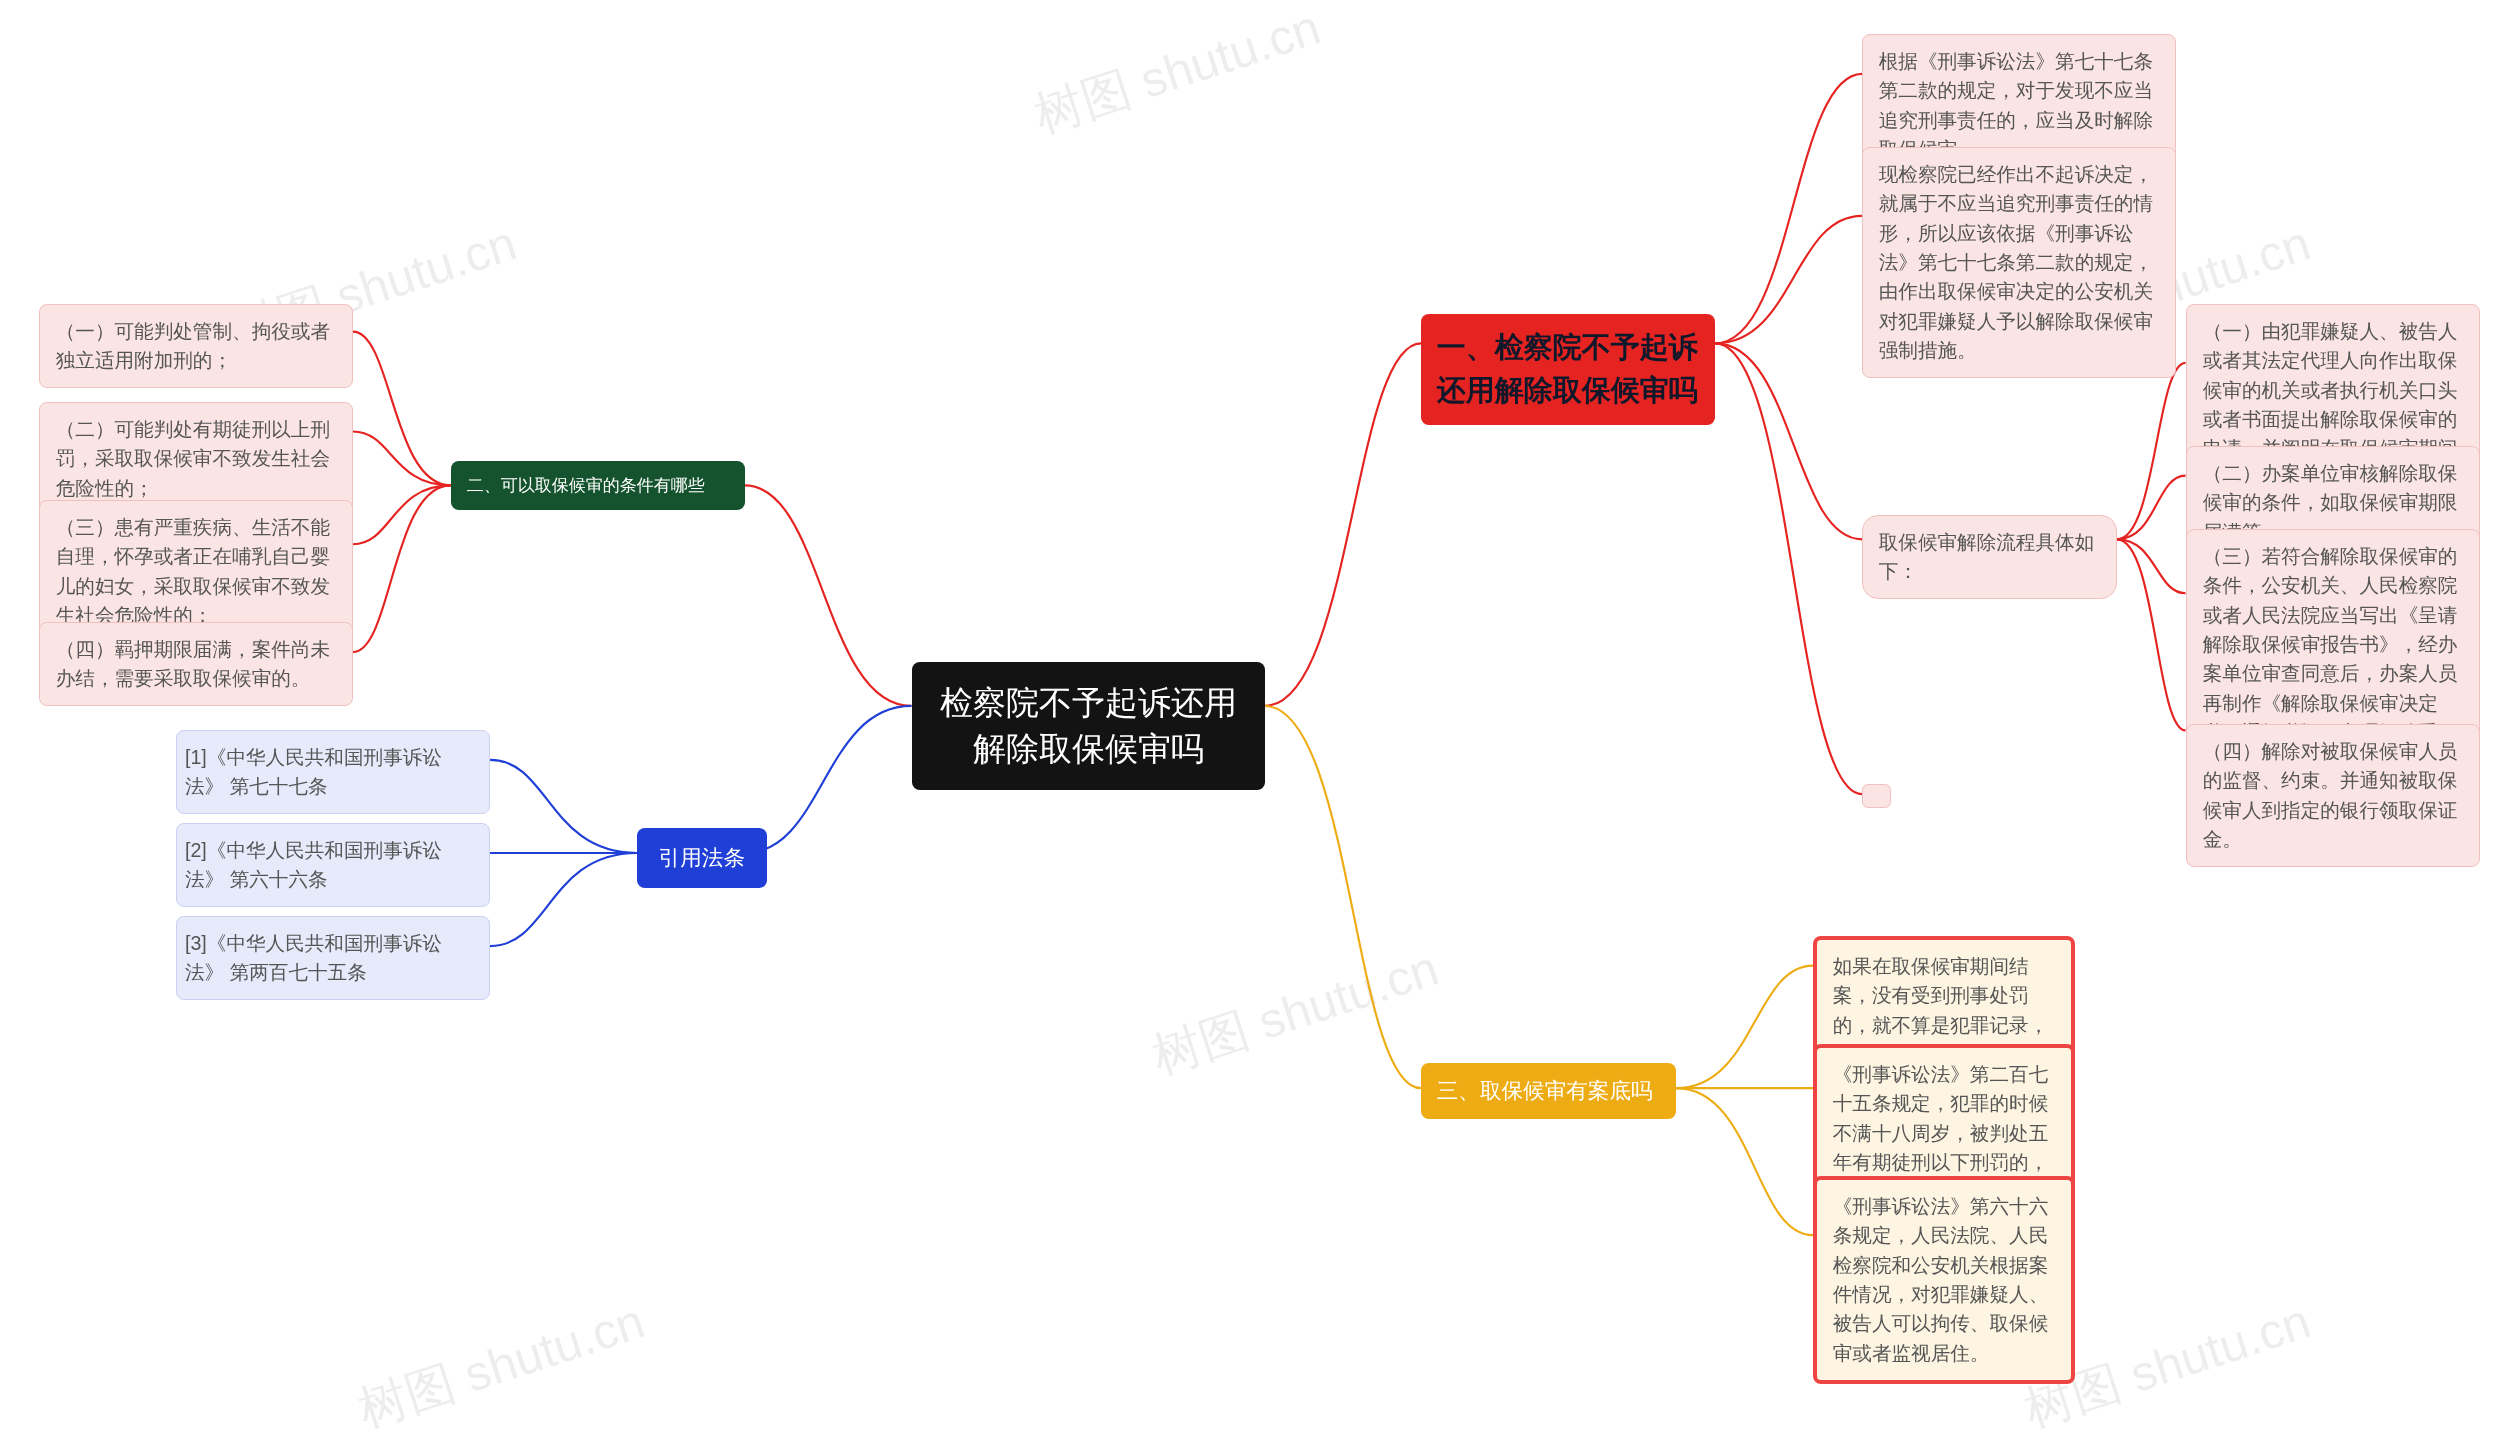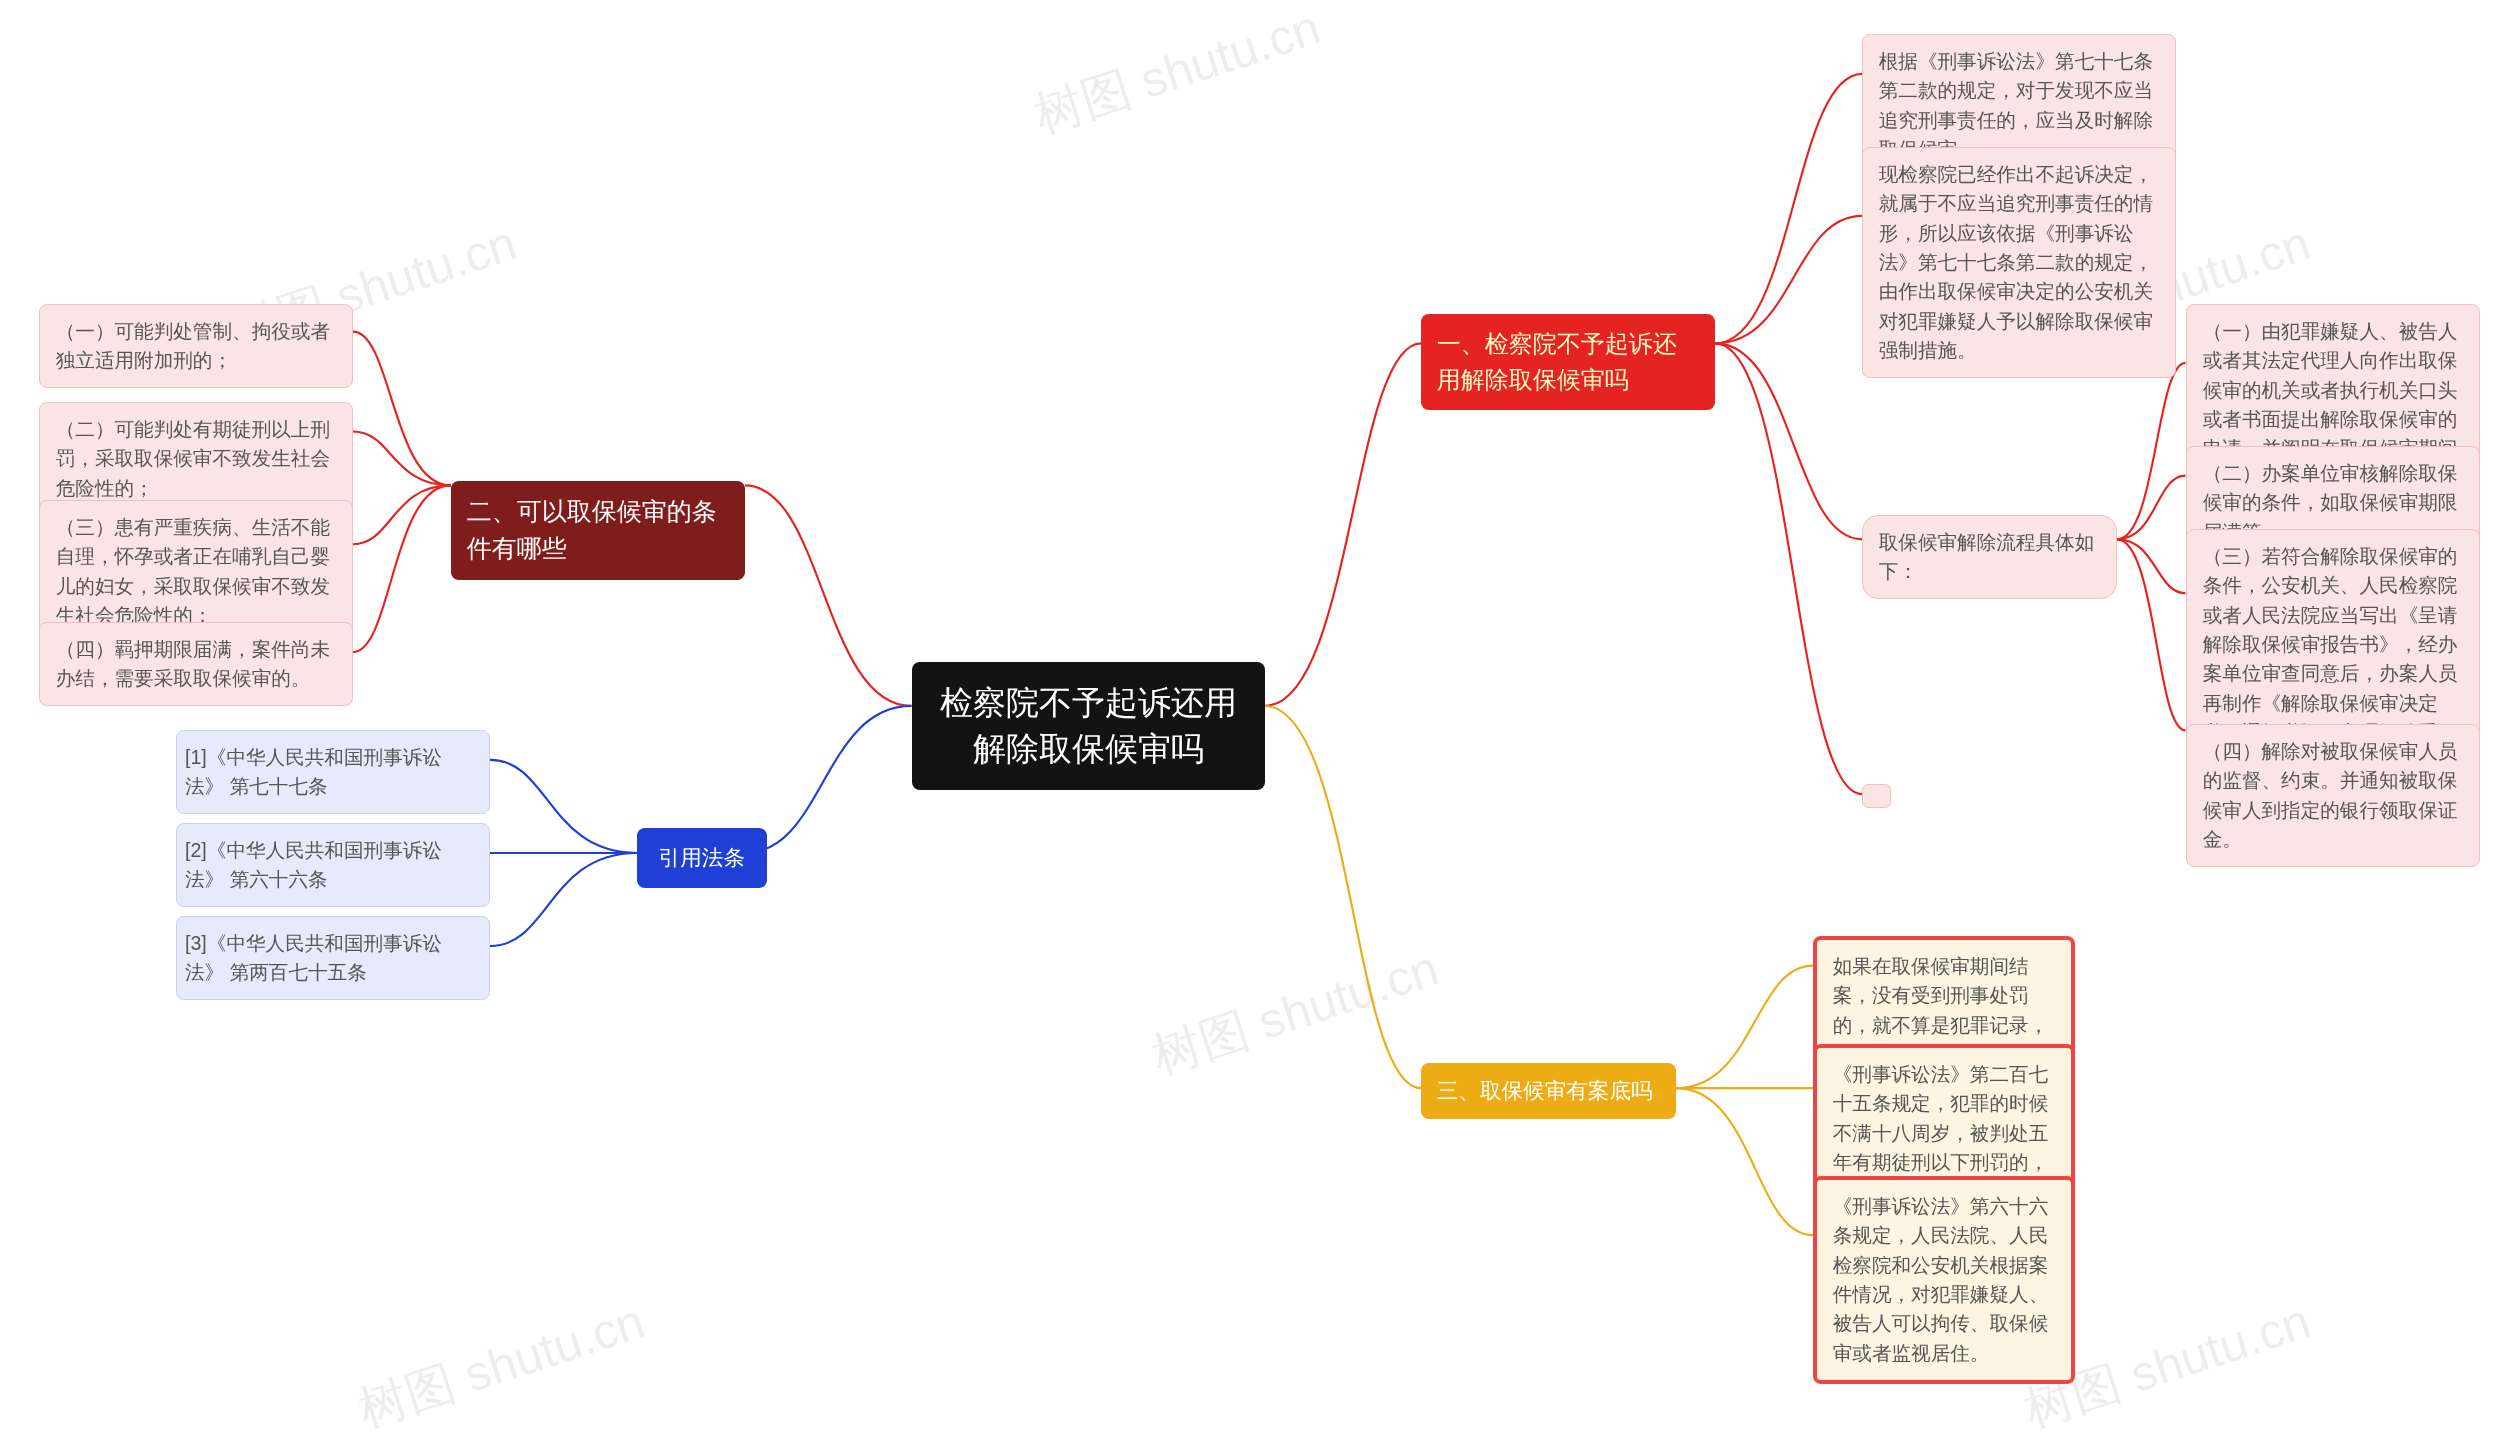--- a/index.html
+++ b/index.html
@@ -32,30 +32,30 @@
     background: #131313;
     color: #fff;
     font-size: 33px;
     text-align: center;
     width: 353px;
     padding: 17.6px 19.6px;
     line-height: 1.4;
   }
   .b1-node {
     background: #e52421;
-    color: #fef9c3;
+    color: #0f172a;
     width: 294px;
-    font-size: 24px;
+    font-size: 29px;
+    font-weight: bold;
   }
   .b2-node {
-    background: #7f1d1d;
+    background: #14532d;
     color: #fff;
     width: 294px;
-    font-size: 25px;
-    margin-top: 20px;
+    font-size: 17px;
   }
   .b3-node {
     background: #eeac14;
     color: #fff;
     width: 255px;
     font-size: 21.6px;
   }
   .b4-node {
     background: #1f3fd6;
     color: #fff;

